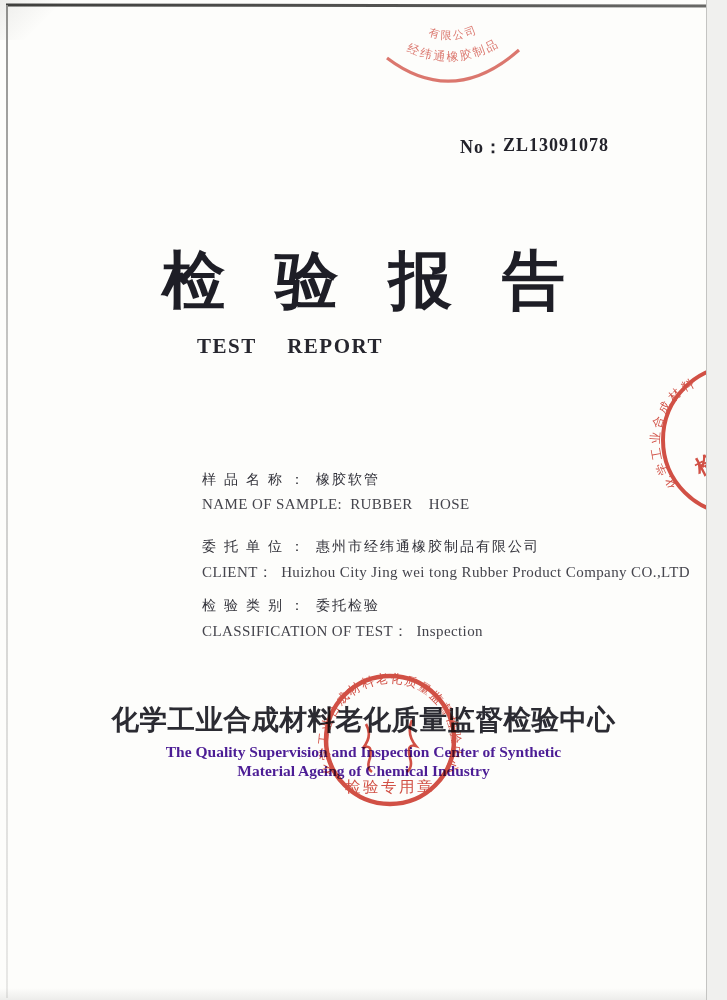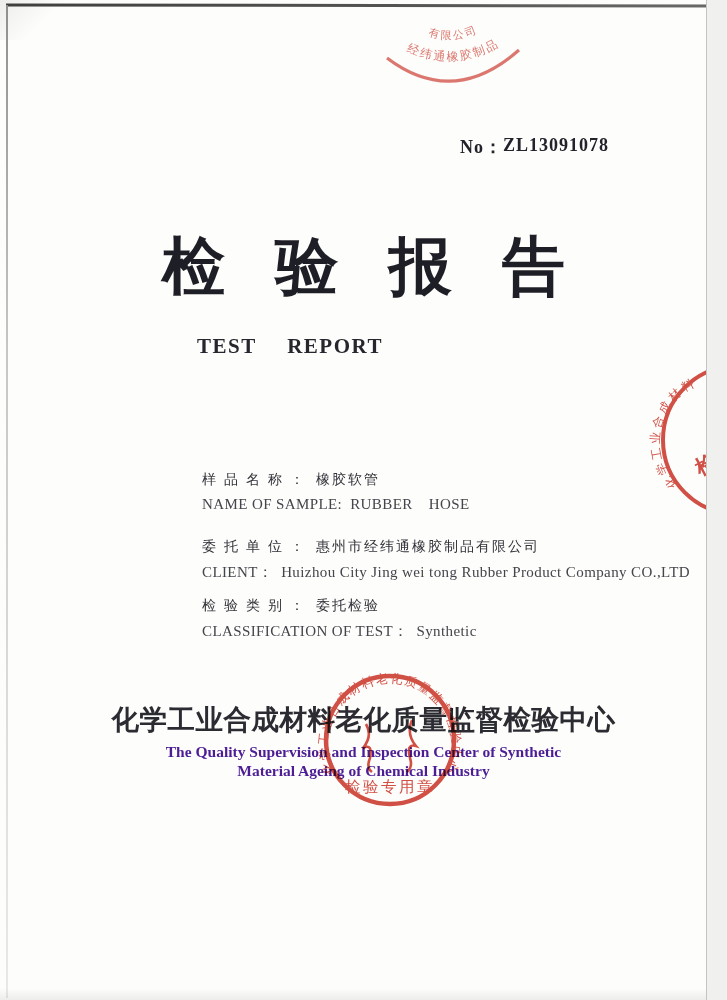--- a/index.html
+++ b/index.html
@@ -15,21 +15,21 @@
     background:linear-gradient(#8f8f8d,#c6c6c4 35%,#dededc 75%,#e8e8e6);}
   .right-strip{position:absolute;left:706px;top:0;width:21px;height:1000px;
     background:#f0f0ee;border-left:1px solid #c4c4c2;z-index:6;}
   .bottom-shade{position:absolute;left:0;bottom:0;width:727px;height:12px;
     background:linear-gradient(rgba(0,0,0,0),rgba(90,90,88,0.10));z-index:5;}
   .corner-shade{position:absolute;left:0;top:0;width:70px;height:40px;
     background:linear-gradient(135deg,rgba(120,120,118,0.12),rgba(0,0,0,0) 60%);}
 
   .report-no{position:absolute;left:460px;top:135px;display:flex;
     font-size:18px;font-weight:700;color:#23232b;letter-spacing:1px;}
-  .title-zh{position:absolute;left:0;top:224px;width:727px;text-align:center;
+  .title-zh{position:absolute;left:0;top:238px;width:727px;text-align:center;
     font-size:63px;font-weight:700;color:#1e1e26;letter-spacing:0.8em;padding-left:0.8em;box-sizing:border-box;}
   .title-en{position:absolute;left:0;top:334px;width:580px;text-align:center;
     font-size:21px;font-weight:700;color:#26262e;letter-spacing:1.5px;word-spacing:24px;}
 
   .field{position:absolute;left:202px;width:440px;}
   .field .zh{font-size:14px;color:#33333b;white-space:nowrap;}
   .field .zh .lbl{letter-spacing:8px;font-weight:500;}
   .field .zh .val{letter-spacing:2px;margin-left:4px;}
   .field .en{font-size:15px;color:#44444c;margin-top:7px;letter-spacing:0.4px;white-space:nowrap;}
   .field .en .val{margin-left:8px;}
@@ -81,21 +81,21 @@
     <div class="en">
       <span>CLIENT：</span><span class="val">Huizhou City Jing wei tong Rubber Product Company CO.,LTD</span>
     </div>
   </div>
 
   <div class="field f3">
     <div class="zh">
       <span class="lbl">检验类别：</span><span class="val">委托检验</span>
     </div>
     <div class="en">
-      <span>CLASSIFICATION OF TEST：</span><span class="val">Synthetic</span>
+      <span>CLASSIFICATION OF TEST：</span><span class="val">Inspection</span>
     </div>
   </div>
 
   <div class="org-zh">化学工业合成材料老化质量监督检验中心</div>
   <div class="org-en org-en1">The Quality Supervision and Inspection Center of Synthetic</div>
   <div class="org-en org-en2">Material Ageing of Chemical Industry</div>
 
   <svg class="stamp stamp-top" width="140" height="80" viewBox="0 0 140 80">
     <defs>
       <path id="tarc1" d="M 14,26 Q 70,58 126,20" fill="none"></path>

